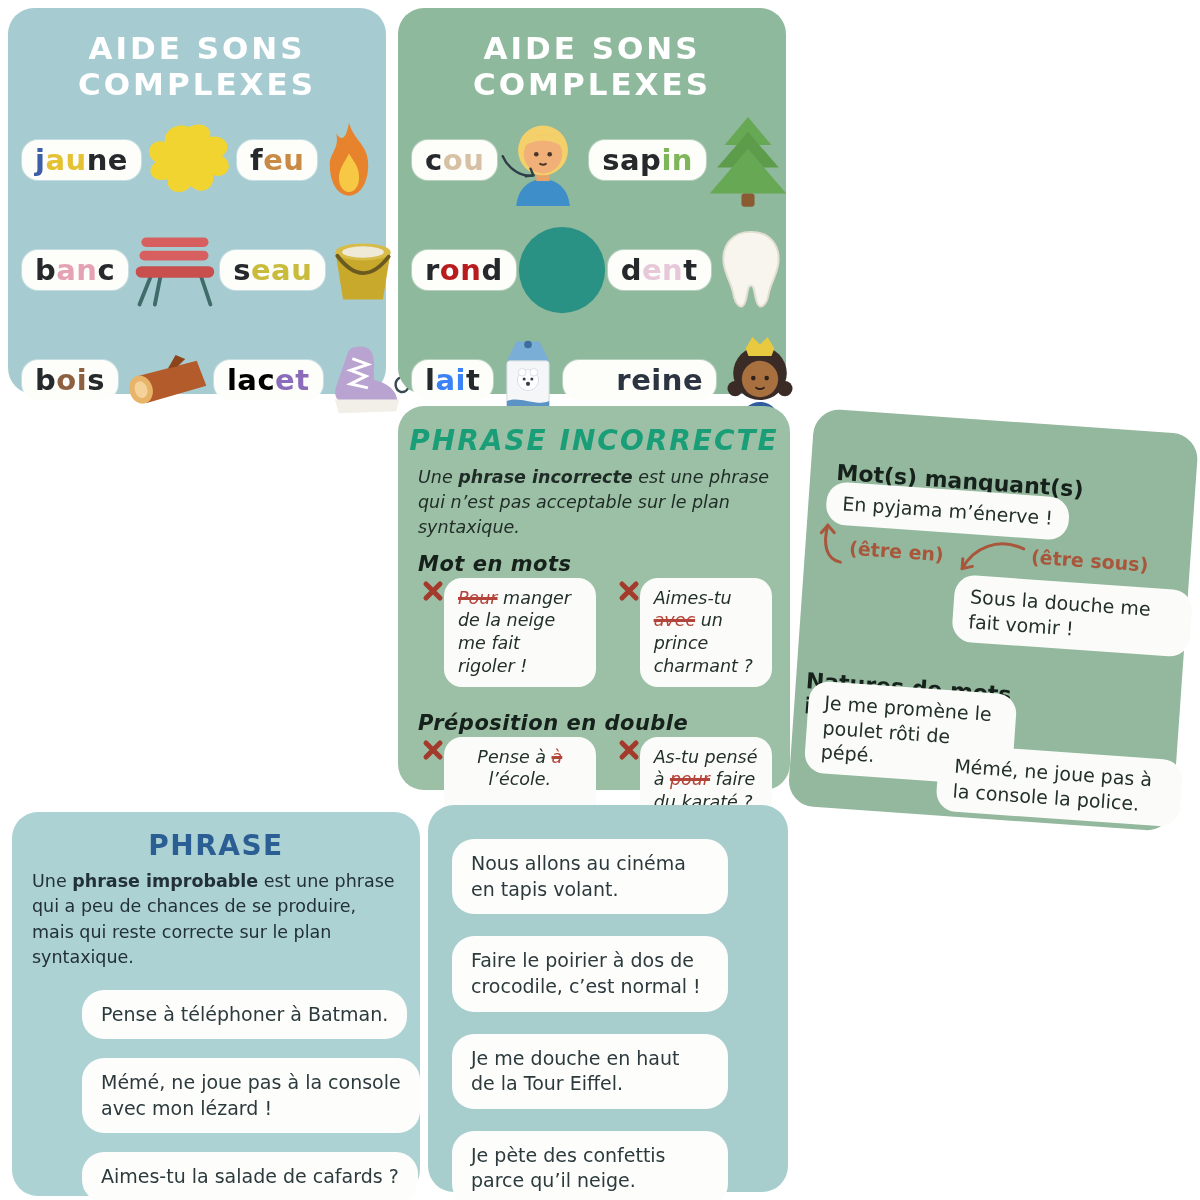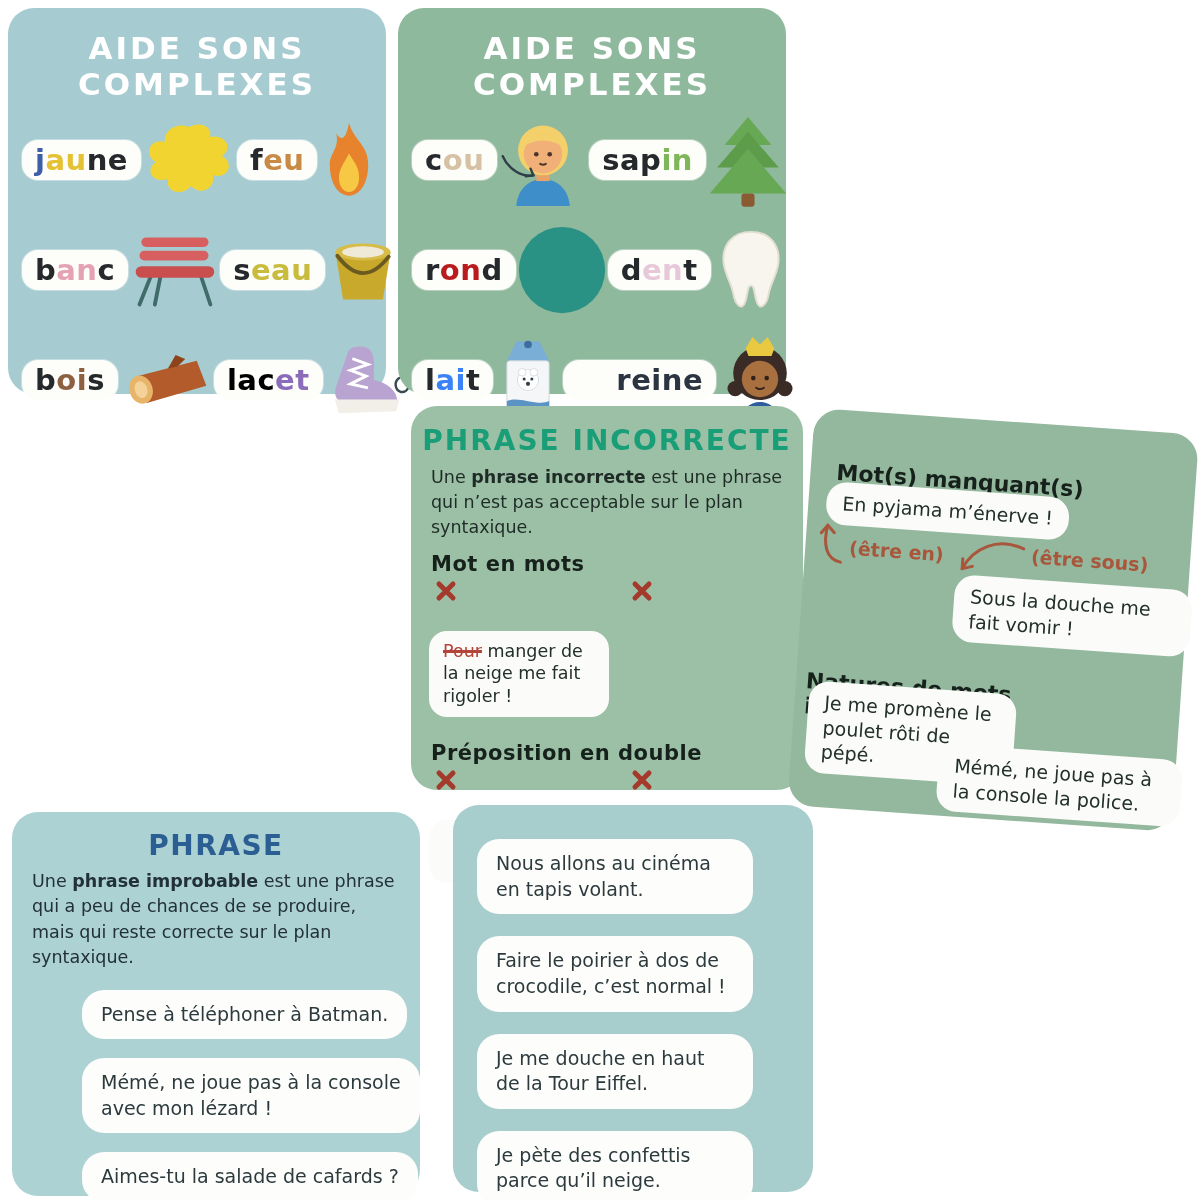--- a/index.html
+++ b/index.html
@@ -15,21 +15,21 @@
   .pill{background:#fdfdfa;border-radius:16px;padding:3px 13px;font-size:29px;font-weight:700;
         letter-spacing:.5px;white-space:nowrap;color:#26292b;box-shadow:0 0 0 1px rgba(255,255,255,.35);}
   .icon{display:flex;align-items:center;justify-content:center;}
 
   
   .pi-title{margin:18px 6px 8px;text-align:center;font-weight:700;font-size:28px;letter-spacing:2px;}
   .intro{margin:2px 20px 6px;font-size:17.5px;line-height:1.42;color:#1f2b26;}
   .intro .bold{font-weight:700;}
   .h-section{margin:12px 20px 2px;font-size:21px;font-weight:700;color:#16211c;letter-spacing:.5px;}
   .bubble-row{display:flex;gap:16px;margin:0 18px;}
-  .bubble-wrap{display:flex;flex-direction:column;gap:27px;}
+  .bubble-wrap{display:flex;flex-direction:row;}
   .bw1{flex:1.12;} .bw2{flex:1;}
   .xmark{height:22px;margin:2px 0 2px 6px;}
   .bubble{background:#fbfcf9;border-radius:18px;padding:9px 14px;font-size:17.5px;line-height:1.3;color:#23302a;}
   .strike{color:#b4443a;text-decoration:line-through;text-decoration-thickness:2.5px;}
 
   
   #card-manquants{transform:rotate(4deg);transform-origin:top left;}
   #card-manquants .abs{position:absolute;}
   #card-manquants .h-big{font-size:22px;font-weight:700;color:#16211c;}
   .bubble2{background:#fbfcf9;border-radius:20px;padding:9px 16px;font-size:19px;line-height:1.3;color:#23302a;}
@@ -186,36 +186,37 @@
               <circle cx="53" cy="47" r="2.4" fill="#2e201a"></circle>
               <path d="M42,57 Q46,60 50,57" stroke="#2e201a" stroke-width="2" fill="none" stroke-linecap="round"></path>
               <path fill="#2e5d9e" d="M22,98 C26,80 35,72 46,72 C57,72 66,80 70,98 Z"></path>
               <rect x="36" y="88" width="20" height="10" rx="4" fill="#1f4878"></rect>
             </svg>
         </span>
       </div>
     </div>
   </section>
 
-  <section class="card" id="card-incorrecte" style="left: 411px; top: 406px; width: 392px; height: 384px; background-color: rgb(156, 192, 165);">
+  <section class="card" id="card-incorrecte" style="left: 398px; top: 406px; width: 392px; height: 384px; background-color: rgb(156, 192, 165); font-style: italic;">
     <h2 class="pi-title" style="color: rgb(26, 158, 119);">PHRASE INCORRECTE</h2>
     <p class="intro"><span>Une </span><span class="bold">phrase incorrecte</span><span> est une phrase qui n’est pas acceptable sur le plan syntaxique.</span></p>
 
     <h3 class="h-section">Mot en mots</h3>
     <div class="bubble-row">
       <div class="bubble-wrap bw1">
         <span class="xmark"><svg width="22" height="22" viewBox="0 0 22 22">
               <path d="M4,4 L18,18 M18,4 L4,18" stroke="#a33a2c" stroke-width="5" stroke-linecap="round"></path>
             </svg></span>
         <div class="bubble"><span class="strike">Pour</span><span> manger de la neige me fait rigoler !</span></div>
       </div>
       <div class="bubble-wrap bw2">
         <span class="xmark"><svg width="22" height="22" viewBox="0 0 22 22">
               <path d="M4,4 L18,18 M18,4 L4,18" stroke="#a33a2c" stroke-width="5" stroke-linecap="round"></path>
             </svg></span>
+        <div class="bubble"><span>Aimes-tu </span><span class="strike">avec</span><span> un prince charmant ?</span></div>
       </div>
     </div>
 
     <h3 class="h-section" style="margin-top:24px;">Préposition en double</h3>
     <div class="bubble-row">
       <div class="bubble-wrap bw1">
         <span class="xmark"><svg width="22" height="22" viewBox="0 0 22 22">
               <path d="M4,4 L18,18 M18,4 L4,18" stroke="#a33a2c" stroke-width="5" stroke-linecap="round"></path>
             </svg></span>
         <div class="bubble" style="text-align:center;"><span>Pense à </span><span class="strike">à</span><span> l’école.</span></div>
@@ -255,20 +256,20 @@
   <section class="card" id="card-improbable" style="left: 12px; top: 812px; width: 408px; height: 384px; background-color: rgb(173, 210, 211);">
     <h2 class="imp-title" style="color: rgb(43, 94, 146);">
       <span style="display:block;">PHRASE</span>
     </h2>
     <p class="imp-intro"><span>Une </span><span class="bold">phrase improbable</span><span> est une phrase qui a peu de chances de se produire, mais qui reste correcte sur le plan syntaxique.</span></p>
     <div class="imp-bubble">Pense à téléphoner à Batman.</div>
     <div class="imp-bubble">Mémé, ne joue pas à la console avec mon lézard !</div>
     <div class="imp-bubble">Aimes-tu la salade de cafards ?</div>
   </section>
 
-  <section class="card" id="card-exemples" style="left: 453px; top: 805px; width: 360px; height: 387px; background-color: rgb(167, 206, 205);">
+  <section class="card" id="card-exemples" style="left: 428px; top: 805px; width: 360px; height: 387px; background-color: rgb(167, 206, 205);">
     <div class="imp-bubble">Nous allons au cinéma en tapis volant.</div>
     <div class="imp-bubble">Faire le poirier à dos de crocodile, c’est normal !</div>
     <div class="imp-bubble">Je me douche en haut de la Tour Eiffel.</div>
     <div class="imp-bubble">Je pète des confettis parce qu’il neige.</div>
   </section>
 
 </div>
 
 </body></html>

